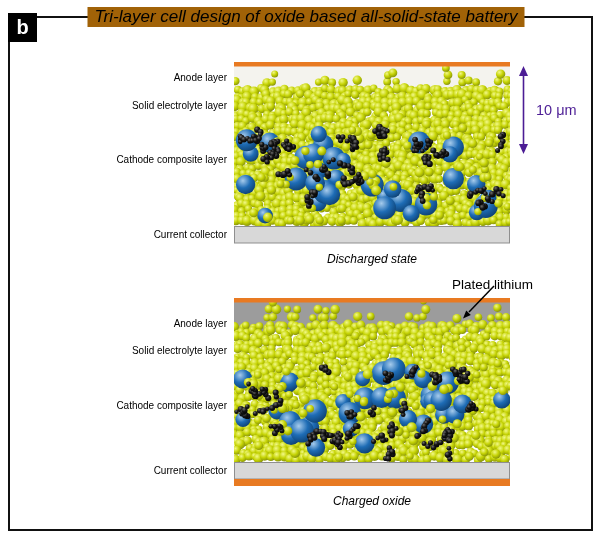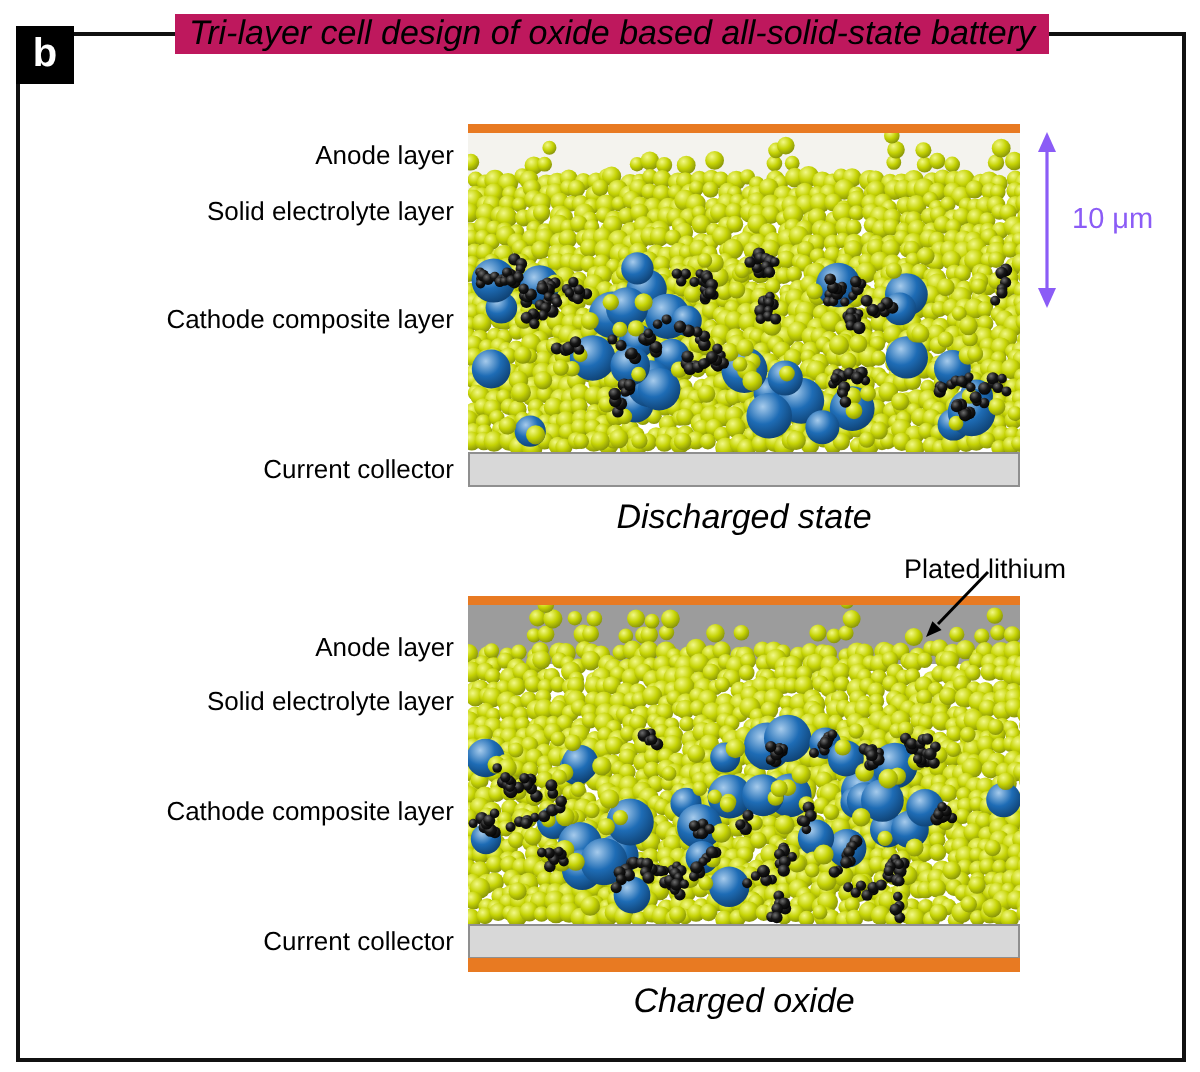--- a/index.html
+++ b/index.html
@@ -24,42 +24,42 @@
     width: 29px; height: 29px;
     background: #000; color: #fff;
     font-size: 20px; font-weight: bold;
     display: flex; align-items: center; justify-content: center;
     z-index: 7;
   }
   .fig-title {
     position: absolute;
     top: 7px; left: 51%;
     transform: translateX(-50%);
-    background: #be185d;
+    background: #a16207;
     padding: 0 7px;
     font-style: italic;
     font-size: 17px;
     white-space: nowrap;
     z-index: 6;
   }
   .panel-svg { position: absolute; }
   .layer-label {
     position: absolute;
     right: 373px;
-    font-size: 13px;
+    font-size: 10px;
     line-height: 18px;
     white-space: nowrap;
     text-align: right;
   }
   .caption {
     position: absolute;
     left: 234px; width: 276px;
     text-align: center;
     font-style: italic;
-    font-size: 17px;
+    font-size: 12px;
     line-height: 18px;
   }
   .scale-wrap {
     position: absolute;
     left: 516px; top: 66px;
     display: flex; align-items: center; gap: 5px;
     font-size: 14.5px;
   }
   .plated-label {
     position: absolute;
@@ -1558,21 +1558,21 @@
       <circle cx="150.7" cy="74.1" r="2.9" fill="url(#panel-discharged-k)"></circle>
       <circle cx="184.4" cy="128.0" r="2.8" fill="url(#panel-discharged-k)"></circle>
       <circle cx="183.5" cy="127.1" r="2.3" fill="url(#panel-discharged-k)"></circle>
       <circle cx="188.1" cy="131.6" r="3.0" fill="url(#panel-discharged-k)"></circle>
       <circle cx="187.5" cy="134.8" r="2.4" fill="url(#panel-discharged-k)"></circle>
       <circle cx="188.7" cy="139.0" r="2.9" fill="url(#panel-discharged-k)"></circle>
       <rect x="0.5" y="164.5" width="275" height="16.5" fill="#d8d8d8" stroke="#8f8f8f" stroke-width="1"></rect>
       <rect x="0" y="0" width="276" height="4.5" fill="#e87a22"></rect>
     </svg>
 
-  <div class="scale-wrap" style="color: #8b5cf6;">
+  <div class="scale-wrap" style="color: #4c1d95;">
     <svg width="15" height="88">
       <line x1="7.5" y1="8" x2="7.5" y2="80" stroke="currentColor" stroke-width="1.6"></line>
       <polygon points="7.5,0 3,10 12,10" fill="currentColor"></polygon>
       <polygon points="7.5,88 3,78 12,78" fill="currentColor"></polygon>
     </svg>
     <span class="scale-text">10 μm</span>
   </div>
 
   <div class="caption" style="top:250px">Discharged state</div>
 

